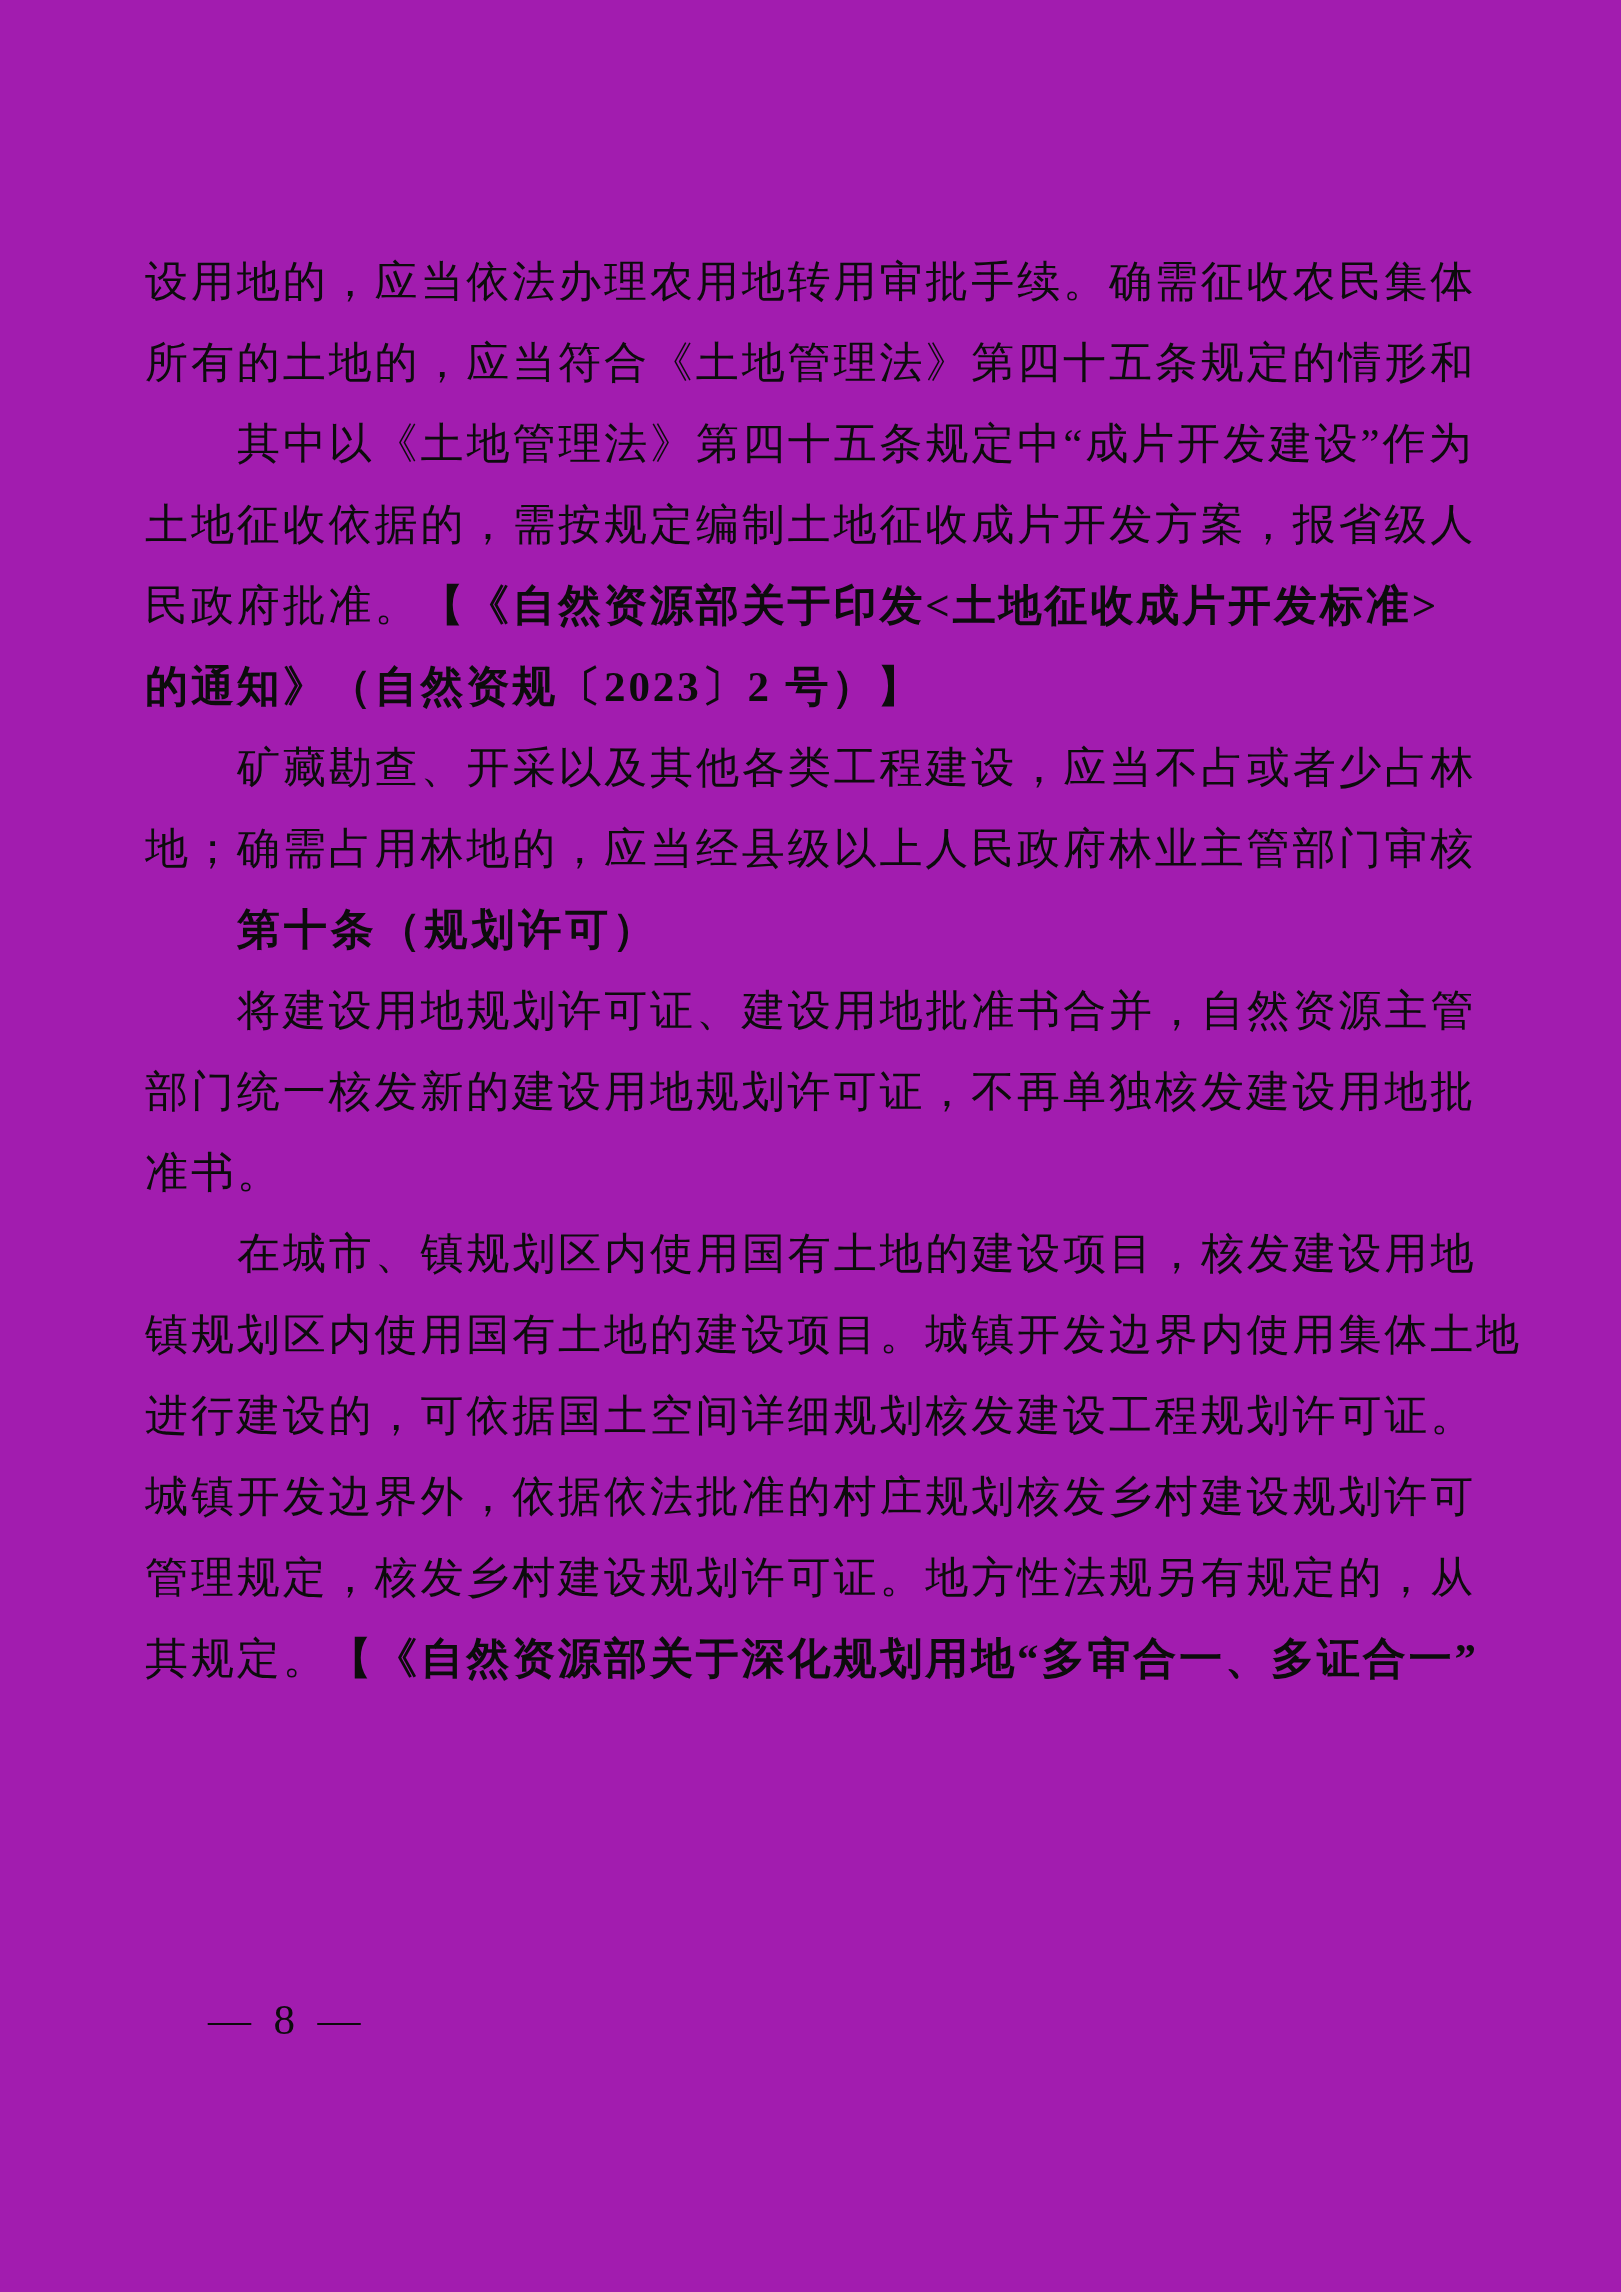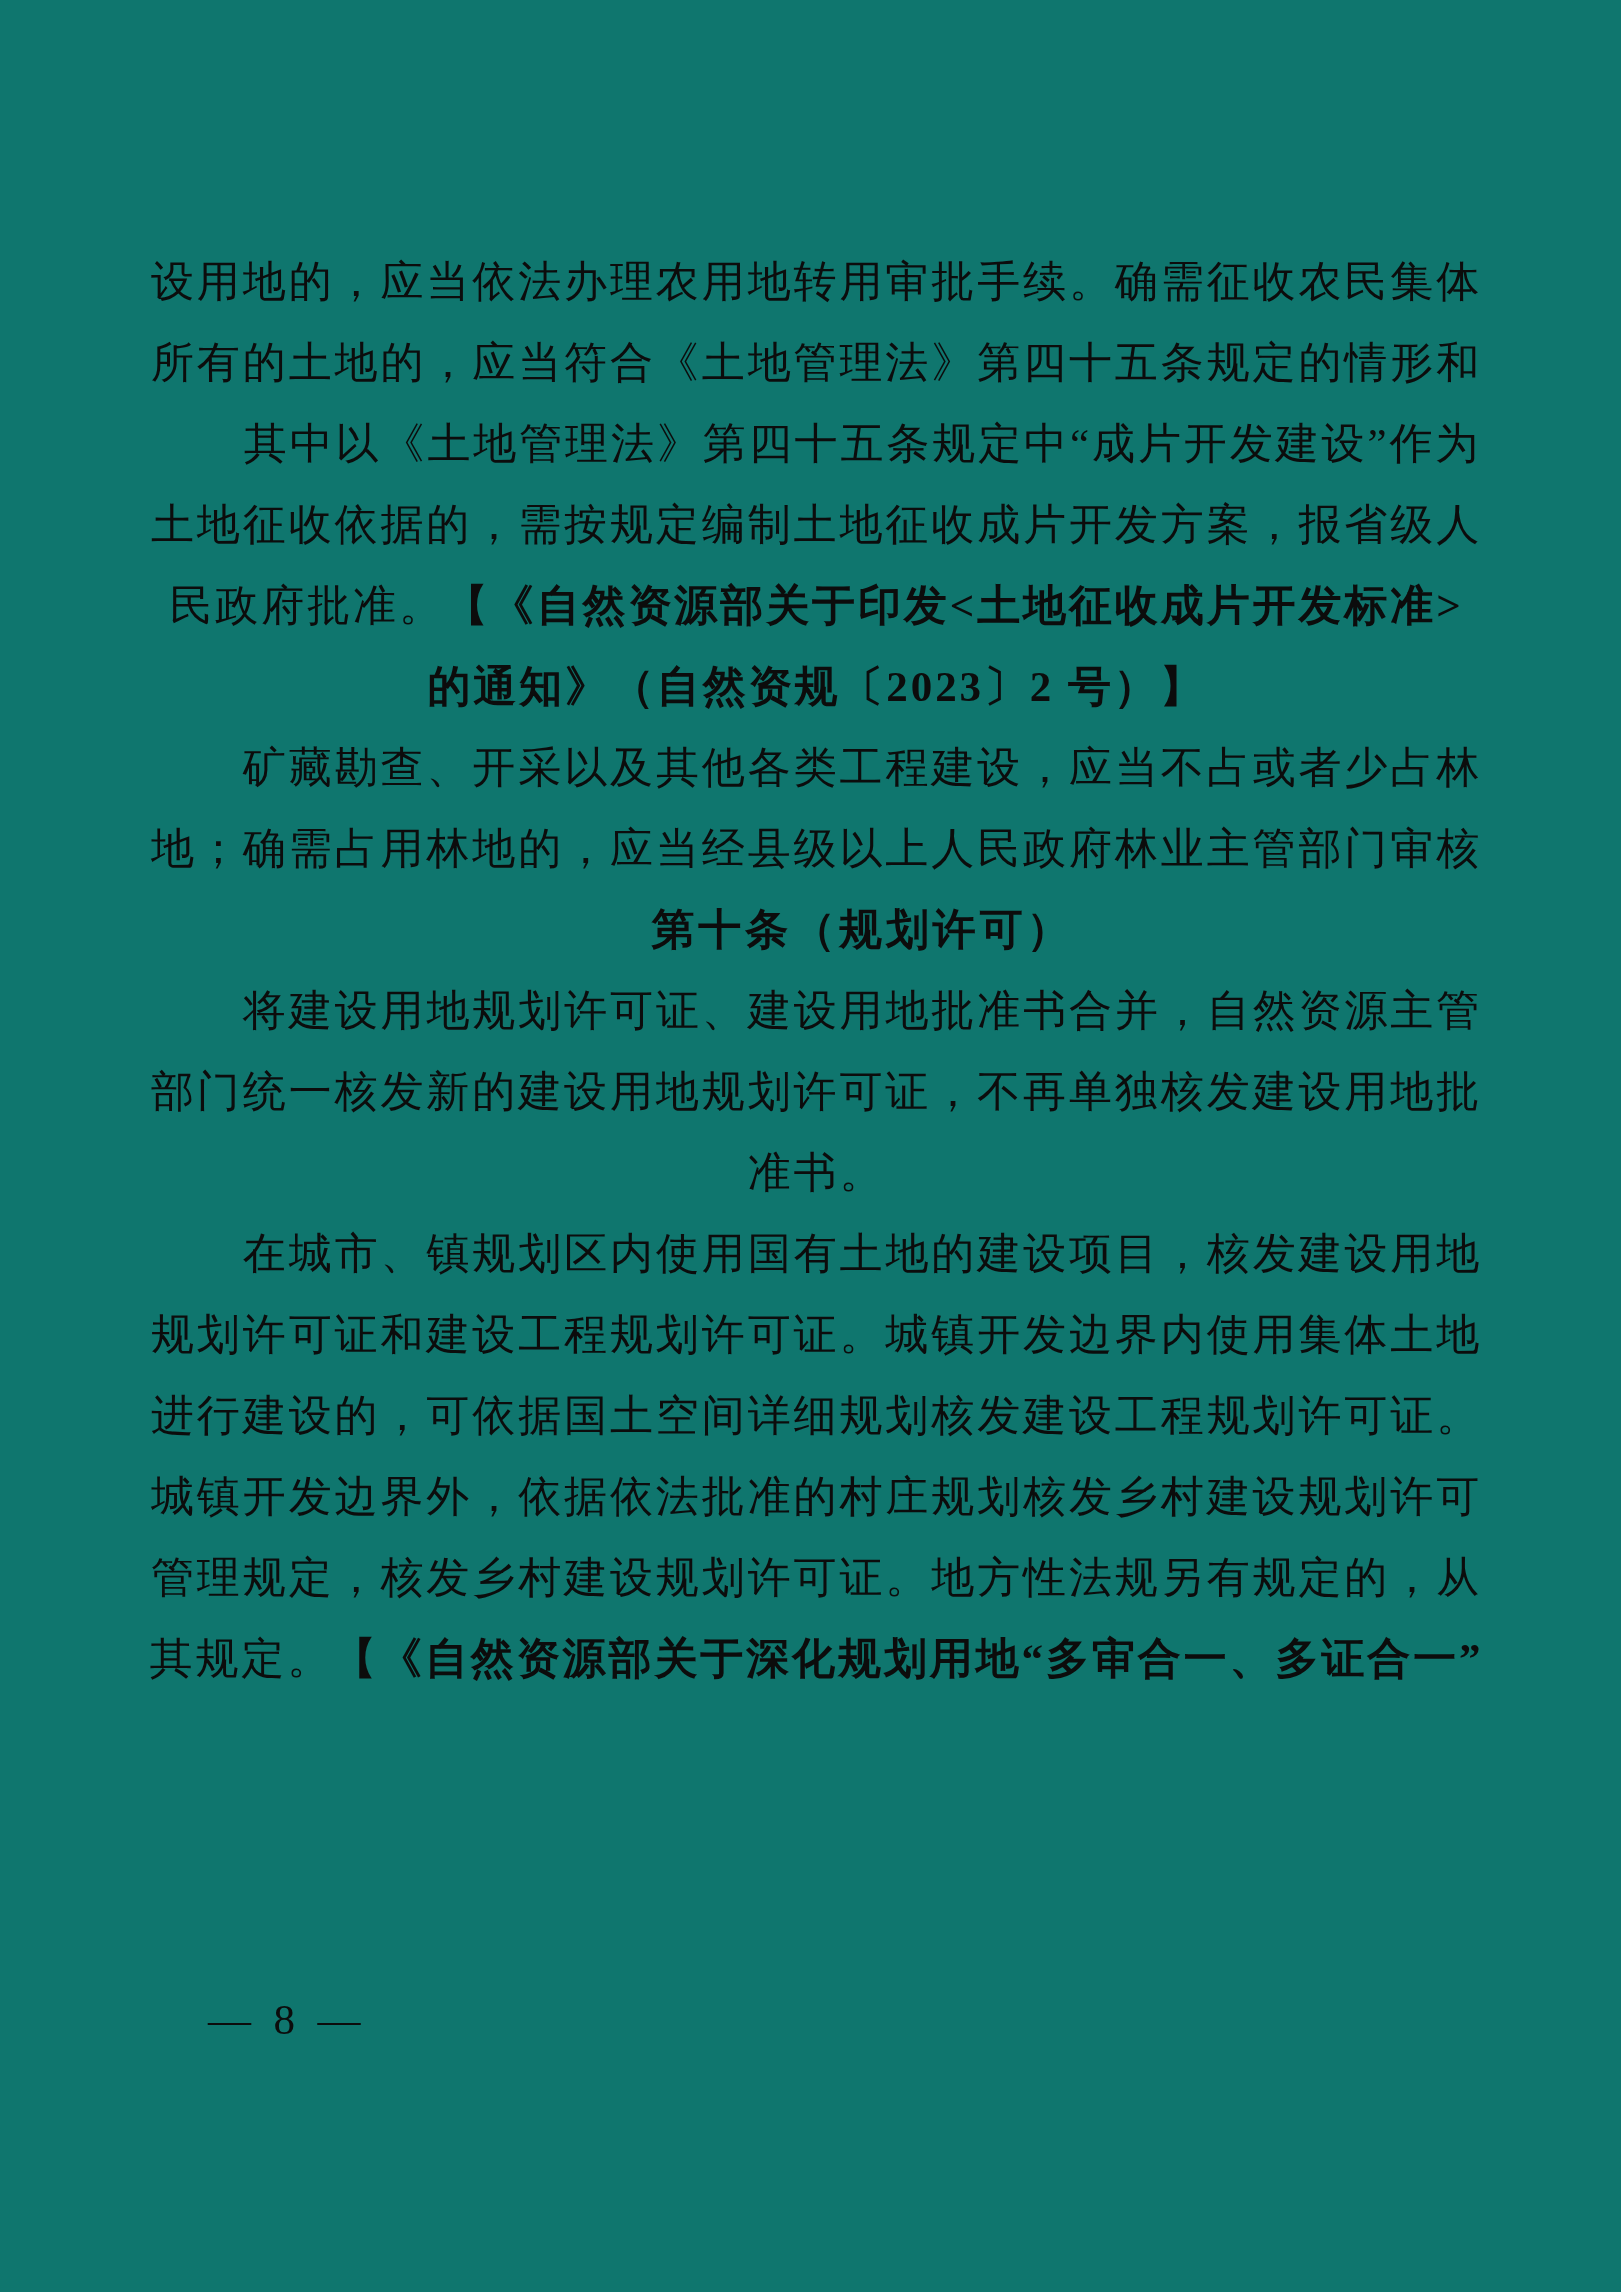--- a/index.html
+++ b/index.html
@@ -4,25 +4,24 @@
 <style>
   html, body {
     margin: 0;
     padding: 0;
     background: #ffffff;
   }
   .page {
     position: relative;
     width: 1621px;
     height: 2293px;
-    background: #0f766e;
+    background: #a21caf;
     color: #000000;
     font-family: "Liberation Serif", serif;
     overflow: hidden;
-    text-align: center;
   }
   .content {
     position: absolute;
     left: 145px;
     top: 241px;
     width: 1343px;
   }
   .line {
     height: 81px;
     line-height: 81px;
@@ -65,21 +64,21 @@
     <div class="line"><span>土地征收依据的，需按规定编制土地征收成片开发方案，报省级人</span></div>
     <div class="line"><span>民政府批准。</span><span class="cite">【《自然资源部关于印发&lt;土地征收成片开发标准&gt;</span></div>
     <div class="line"><span class="cite">的通知》（自然资规〔2023〕2 号）】</span></div>
     <div class="line indent"><span>矿藏勘查、开采以及其他各类工程建设，应当不占或者少占林</span></div>
     <div class="line"><span>地；确需占用林地的，应当经县级以上人民政府林业主管部门审核</span></div>
     <div class="line indent heading"><span>第十条（规划许可）</span></div>
     <div class="line indent"><span>将建设用地规划许可证、建设用地批准书合并，自然资源主管</span></div>
     <div class="line"><span>部门统一核发新的建设用地规划许可证，不再单独核发建设用地批</span></div>
     <div class="line"><span>准书。</span></div>
     <div class="line indent"><span>在城市、镇规划区内使用国有土地的建设项目，核发建设用地</span></div>
-    <div class="line"><span>规划许可证和建设工程规划许可证。城镇开发边界内使用集体土地</span></div>
+    <div class="line"><span>镇规划区内使用国有土地的建设项目。城镇开发边界内使用集体土地</span></div>
     <div class="line"><span>进行建设的，可依据国土空间详细规划核发建设工程规划许可证。</span></div>
     <div class="line"><span>城镇开发边界外，依据依法批准的村庄规划核发乡村建设规划许可</span></div>
     <div class="line"><span>管理规定，核发乡村建设规划许可证。地方性法规另有规定的，从</span></div>
     <div class="line"><span>其规定。</span><span class="cite">【《自然资源部关于深化规划用地“多审合一、多证合一”</span></div>
   </div>
   <div class="footer"><span>— 8 —</span></div>
 </div>
 
 
 </body></html>

